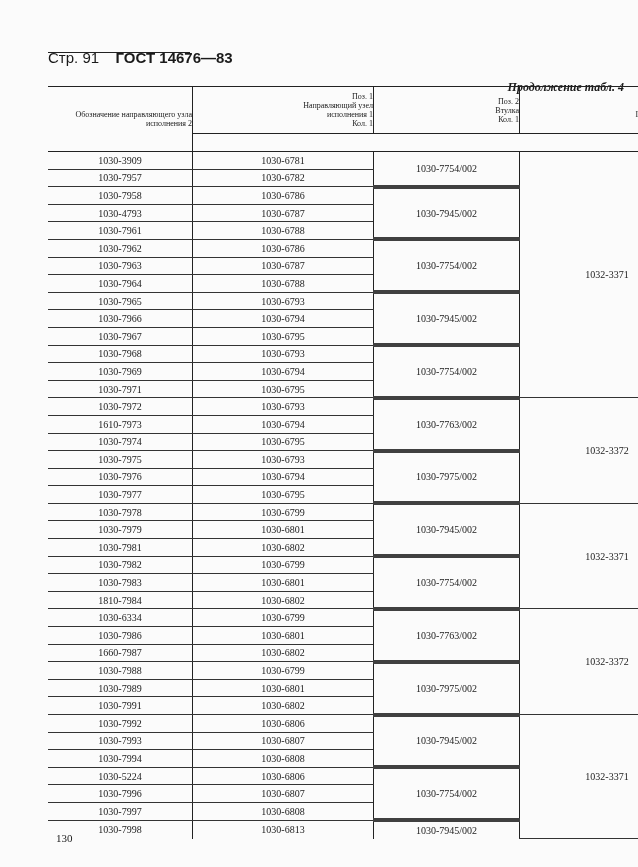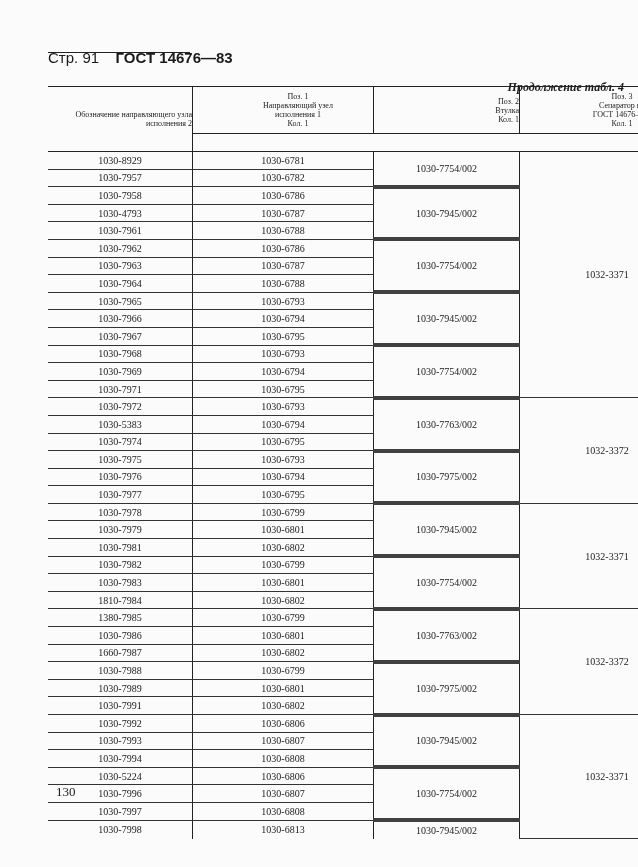--- a/index.html
+++ b/index.html
@@ -13,28 +13,28 @@
   .table-wrap { position: absolute; left: 48px; top: 86px; width: 583px; }
   table { border-collapse: collapse; width: 583px; table-layout: fixed; }
   th, td { font-weight: normal; text-align: center; vertical-align: middle; padding: 0; }
   th { font-size: 8px; line-height: 9px; text-align: right; }
   .hdr-row th { height: 46px; border-top: 1.5px solid #222; }
   .hdr-row th.c1 { border-bottom: 1.5px solid #222; }
   .c1 { width: 144px; }
   .c2 { width: 150px; border-left: 1px solid #222; }
   .c3 { width: 145px; border-left: 1px solid #222; }
   .c4 { width: 144px; border-left: 1px solid #222; }
-  th.lefttxt { text-align: center; padding-left: 30px; }
+  th.lefttxt { text-align: right; padding-left: 30px; }
   .sub-row th { height: 17px; border-top: 1px solid #222; border-bottom: 1.5px solid #222; }
   td { font-size: 10px; height: 16.6px; }
   td.c1, td.c2 { border-bottom: 1px solid #333; }
   td.grp3 { border-bottom: 4px solid #404040; }
   td.grp4 { border-bottom: 1px solid #333; }
   tr.last td { border-bottom: none; }
-  .page-num { position: absolute; left: 56px; top: 784px; font-size: 13px; }
+  .page-num { position: absolute; left: 56px; top: 832px; font-size: 11px; }
 </style>
 </head>
 <body>
 
 <div class="page-header">
   <span class="pg">Стр. 91</span>
   <span class="gost">ГОСТ 14676—83</span>
 </div>
 <div class="page-header-rule"></div>
 
@@ -48,21 +48,21 @@
         <th class="c2 lefttxt">Поз. 1<br>Направляющий узел<br>исполнения 1<br>Кол. 1</th>
         <th class="c3">Поз. 2<br>Втулка<br>Кол. 1</th>
         <th class="c4 lefttxt">Поз. 3<br>Сепаратор по<br>ГОСТ 14676—83<br>Кол. 1</th>
       </tr>
       <tr class="sub-row">
         <th class="c2" colspan="3" style="border-left:1px solid #222">Обозначения</th>
       </tr>
     </thead>
     <tbody id="tbody">
         <tr>
-          <td class="c1">1030-8929</td>
+          <td class="c1">1030-3909</td>
           <td class="c2">1030-6781</td>
           <td class="c3 grp3" rowspan="2">1030-7754/002</td>
           <td class="c4 grp4" rowspan="14">1032-3371</td>
         </tr>
         <tr>
           <td class="c1">1030-7957</td>
           <td class="c2">1030-6782</td>
         </tr>
         <tr>
           <td class="c1">1030-7958</td>
@@ -116,21 +116,21 @@
           <td class="c1">1030-7971</td>
           <td class="c2">1030-6795</td>
         </tr>
         <tr>
           <td class="c1">1030-7972</td>
           <td class="c2">1030-6793</td>
           <td class="c3 grp3" rowspan="3">1030-7763/002</td>
           <td class="c4 grp4" rowspan="6">1032-3372</td>
         </tr>
         <tr>
-          <td class="c1">1030-5383</td>
+          <td class="c1">1610-7973</td>
           <td class="c2">1030-6794</td>
         </tr>
         <tr>
           <td class="c1">1030-7974</td>
           <td class="c2">1030-6795</td>
         </tr>
         <tr>
           <td class="c1">1030-7975</td>
           <td class="c2">1030-6793</td>
           <td class="c3 grp3" rowspan="3">1030-7975/002</td>
@@ -164,21 +164,21 @@
         </tr>
         <tr>
           <td class="c1">1030-7983</td>
           <td class="c2">1030-6801</td>
         </tr>
         <tr>
           <td class="c1">1810-7984</td>
           <td class="c2">1030-6802</td>
         </tr>
         <tr>
-          <td class="c1">1380-7985</td>
+          <td class="c1">1030-6334</td>
           <td class="c2">1030-6799</td>
           <td class="c3 grp3" rowspan="3">1030-7763/002</td>
           <td class="c4 grp4" rowspan="6">1032-3372</td>
         </tr>
         <tr>
           <td class="c1">1030-7986</td>
           <td class="c2">1030-6801</td>
         </tr>
         <tr>
           <td class="c1">1660-7987</td>

